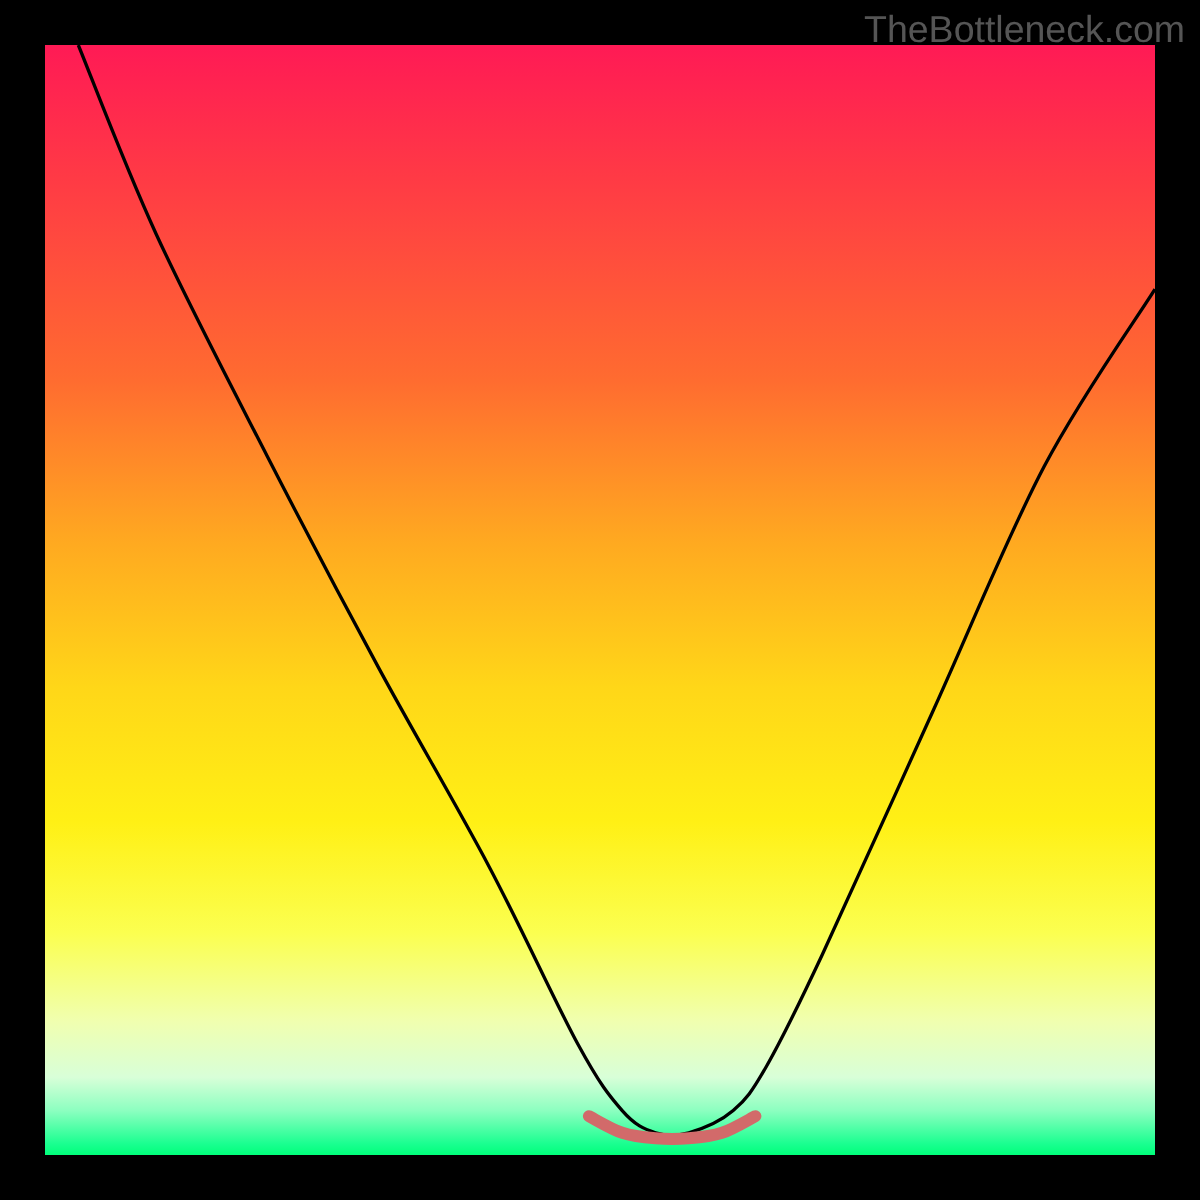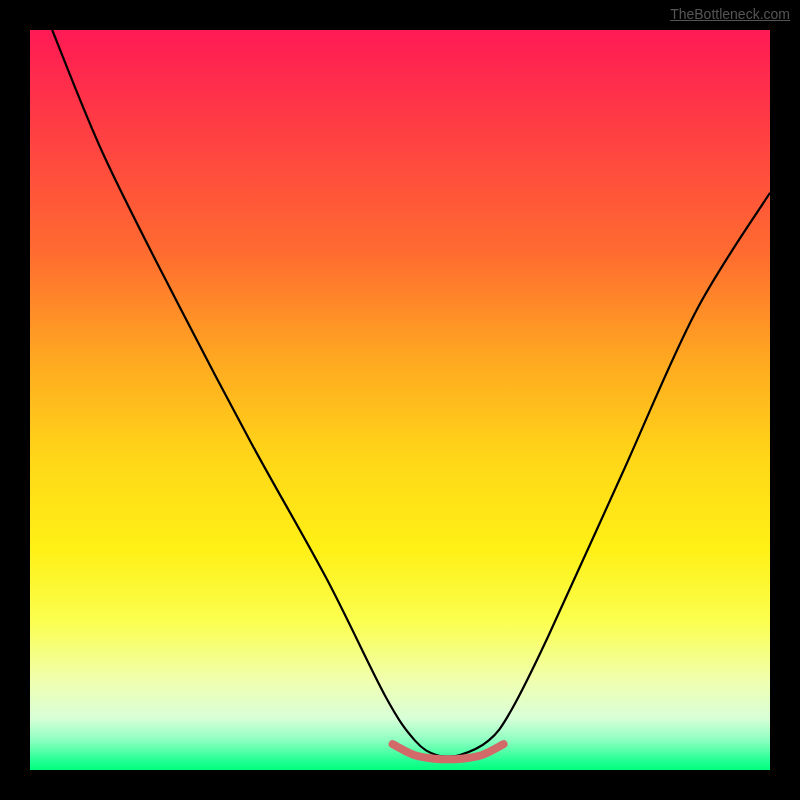--- a/index.html
+++ b/index.html
@@ -9,25 +9,24 @@
     height: 800px;
     background: #000;
     overflow: hidden;
     position: relative;
   }
   .watermark {
     position: absolute;
     top: 6px;
     right: 10px;
     font-family: Arial, Helvetica, sans-serif;
-    font-size: 14px;
+    font-size: 25px;
     color: #555;
     font-weight: 500;
     z-index: 10;
-    text-decoration: underline;
   }
   .plot {
     position: absolute;
     left: 30px;
     top: 30px;
     width: 740px;
     height: 740px;
     overflow: hidden;
   }
   .gradient {

